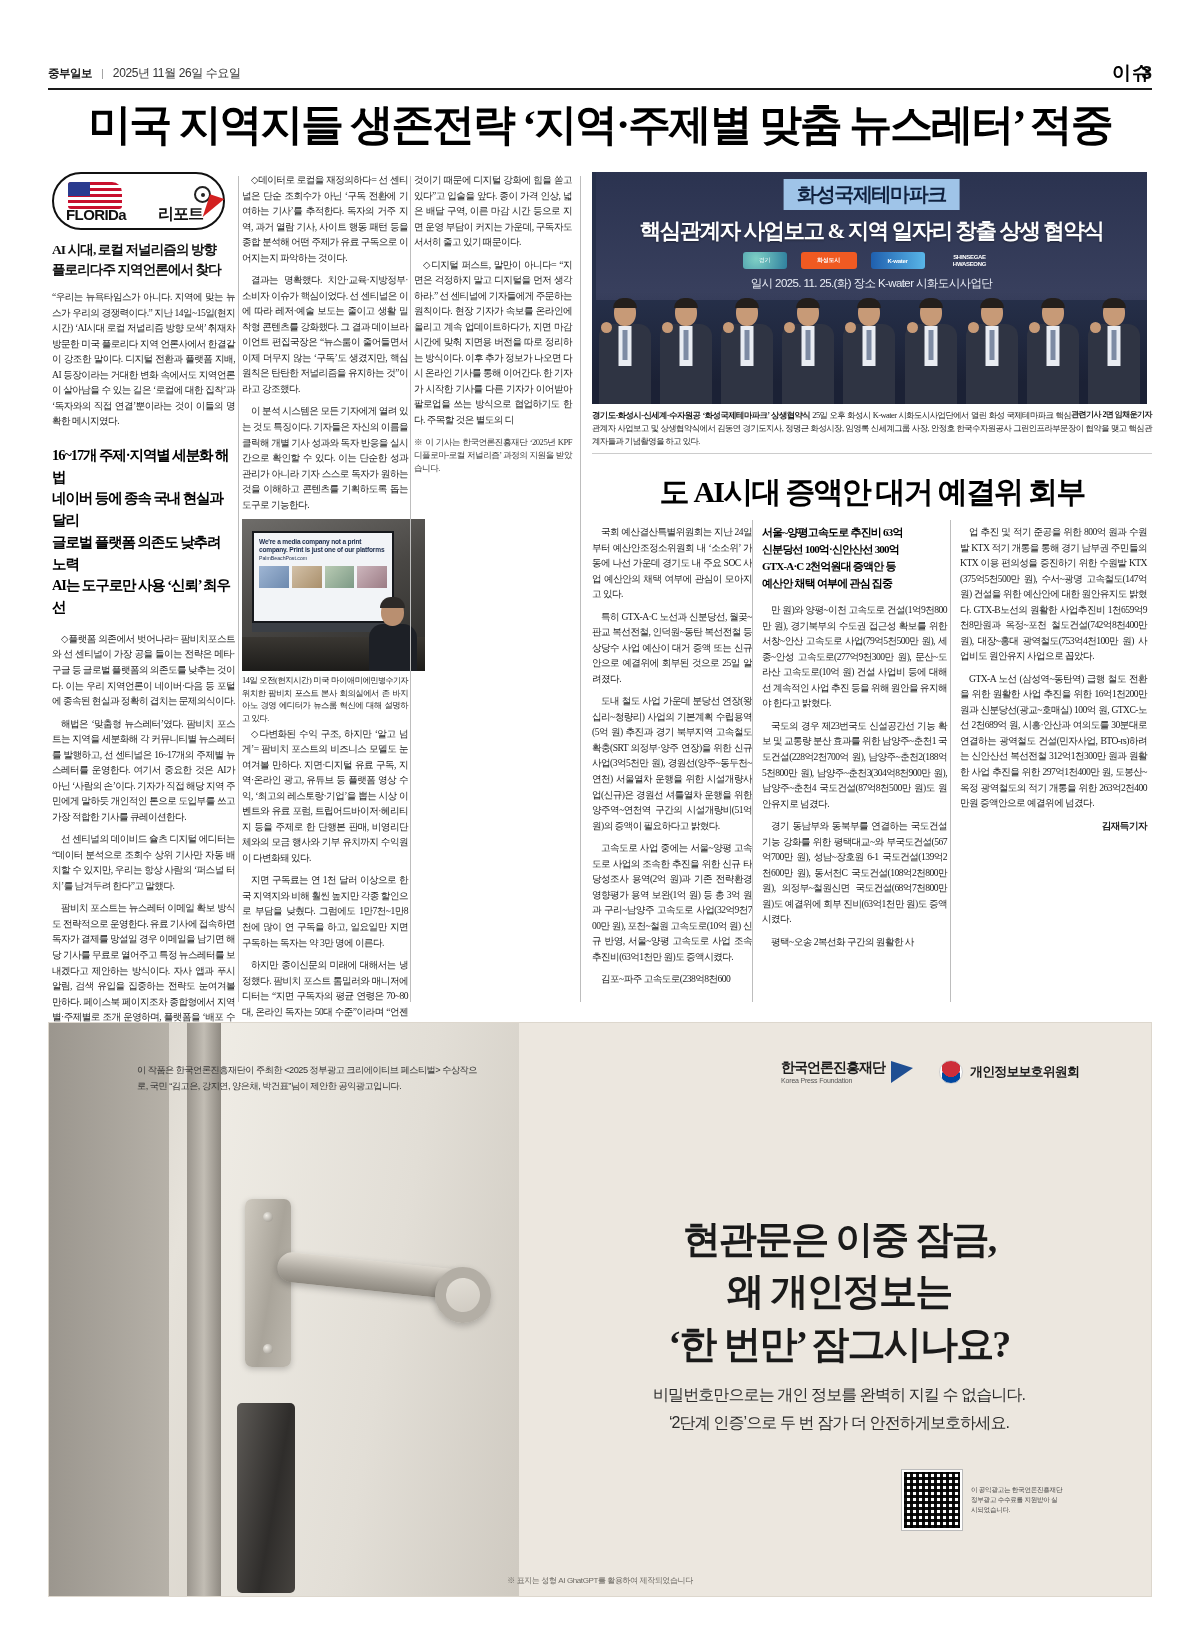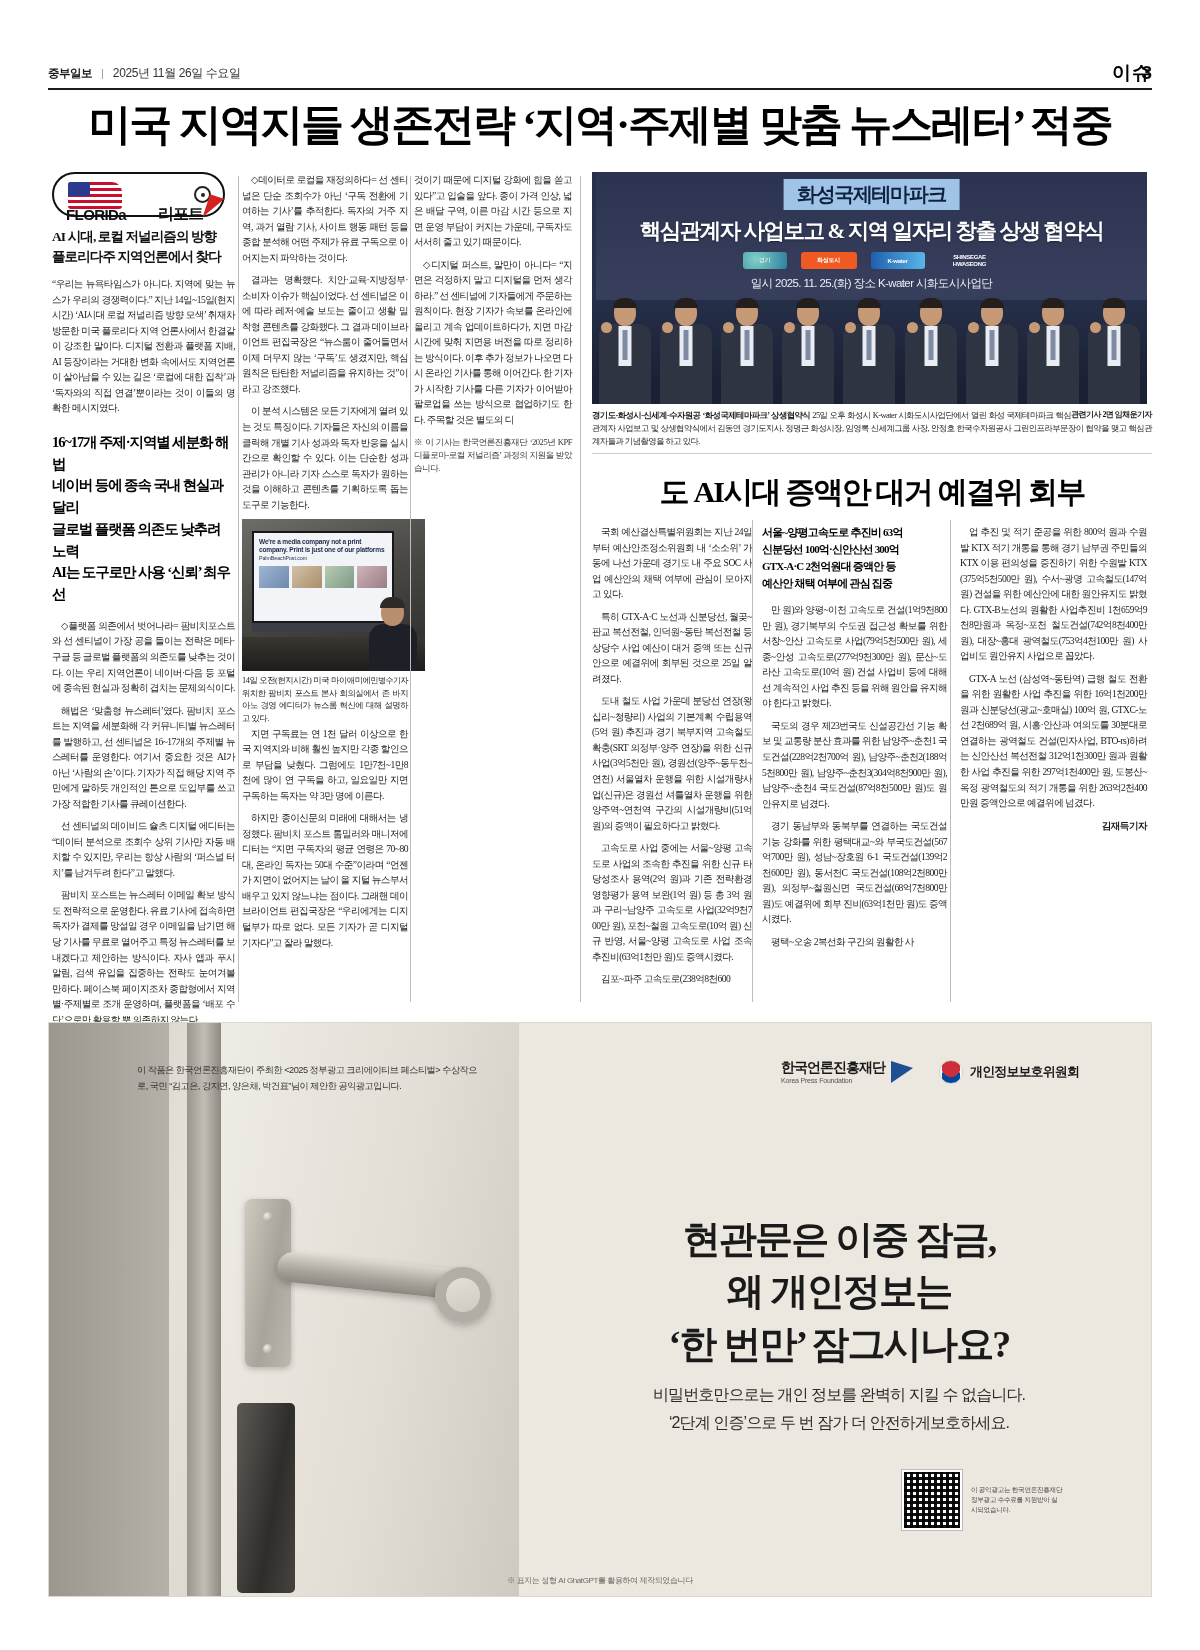--- a/index.html
+++ b/index.html
@@ -99,21 +99,21 @@
     width: 520px;
     height: 830px;
   }
   .colA1 { position: absolute; left: 0;   top: 0; width: 183px; }
   .colA2 { position: absolute; left: 190px; top: 0; width: 166px; }
   .colA3 { position: absolute; left: 362px; top: 0; width: 158px; }
 
   
   .fl-badge {
     width: 173px;
-    height: 45px;
+    height: 58px;
     border: 2.2px solid #111;
     border-radius: 30px;
     position: relative;
     box-sizing: border-box;
     margin-bottom: 10px;
   }
   .fl-flag {
     position: absolute;
     left: 14px; top: 8px;
     width: 54px; height: 27px;
@@ -669,20 +669,21 @@
           <span class="body"></span>
           <span class="head"></span>
           <span class="hair"></span>
         </div>
       </div>
       <div class="photo-cap">
         <span class="credit">민병수기자</span>
         <span>14일 오전(현지시간) 미국 마이애미에 위치한 팜비치 포스트 본사 회의실에서 존 바지아노 경영 에디터가 뉴스룸 혁신에 대해 설명하고 있다.</span>
       </div>
 
+      <p class="body-text indent">◇다변화된 수익 구조, 하지만 ‘알고 넘게’= 팜비치 포스트의 비즈니스 모델도 눈여겨볼 만하다. 지면·디지털 유료 구독, 지역·온라인 광고, 유튜브 등 플랫폼 영상 수익, ‘최고의 레스토랑·기업’을 뽑는 시상 이벤트와 유료 포럼, 트립어드바이저·헤리티지 등을 주제로 한 단행본 판매, 비영리단체와의 모금 행사와 기부 유치까지 수익원이 다변화돼 있다.</p>
       <p class="body-text indent">지면 구독료는 연 1천 달러 이상으로 한 국 지역지와 비해 훨씬 높지만 각종 할인으로 부담을 낮췄다. 그럼에도 1만7천~1만8천에 많이 연 구독을 하고, 일요일만 지면 구독하는 독자는 약 3만 명에 이른다.</p>
       <p class="body-text indent">하지만 종이신문의 미래에 대해서는 냉정했다. 팜비치 포스트 톰밀러와 매니저에디터는 “지면 구독자의 평균 연령은 70~80대, 온라인 독자는 50대 수준”이라며 “언젠가 지면이 없어지는 날이 올 지털 뉴스부서 배우고 있지 않느냐는 점이다. 그래핸 데이브라이언트 편집국장은 “우리에게는 디지털부가 따로 없다. 모든 기자가 곧 디지털 기자다”고 잘라 말했다.</p>
     </div>
 
     <div class="colA3">
       <p class="body-text">것이기 때문에 디지털 강화에 힘을 쏟고 있다”고 입술을 앞다. 종이 가격 인상, 넓은 배달 구역, 이른 마감 시간 등으로 지면 운영 부담이 커지는 가운데, 구독자도 서서히 줄고 있기 때문이다.</p>
       <p class="body-text indent">◇디지털 퍼스트, 말만이 아니다= “지면은 걱정하지 말고 디지털을 먼저 생각하라.” 선 센티널에 기자들에게 주문하는 원칙이다. 현장 기자가 속보를 온라인에 올리고 계속 업데이트하다가, 지면 마감 시간에 맞춰 지면용 버전을 따로 정리하는 방식이다. 이후 추가 정보가 나오면 다시 온라인 기사를 통해 이어간다. 한 기자가 시작한 기사를 다른 기자가 이어받아 팔로업을 쓰는 방식으로 협업하기도 한다. 주목할 것은 별도의 디</p>
       <div class="note-box">※ 이 기사는 한국언론진흥재단 ‘2025년 KPF 디플로마-로컬 저널리즘’ 과정의 지원을 받았습니다.</div>
     </div>
   </div>

